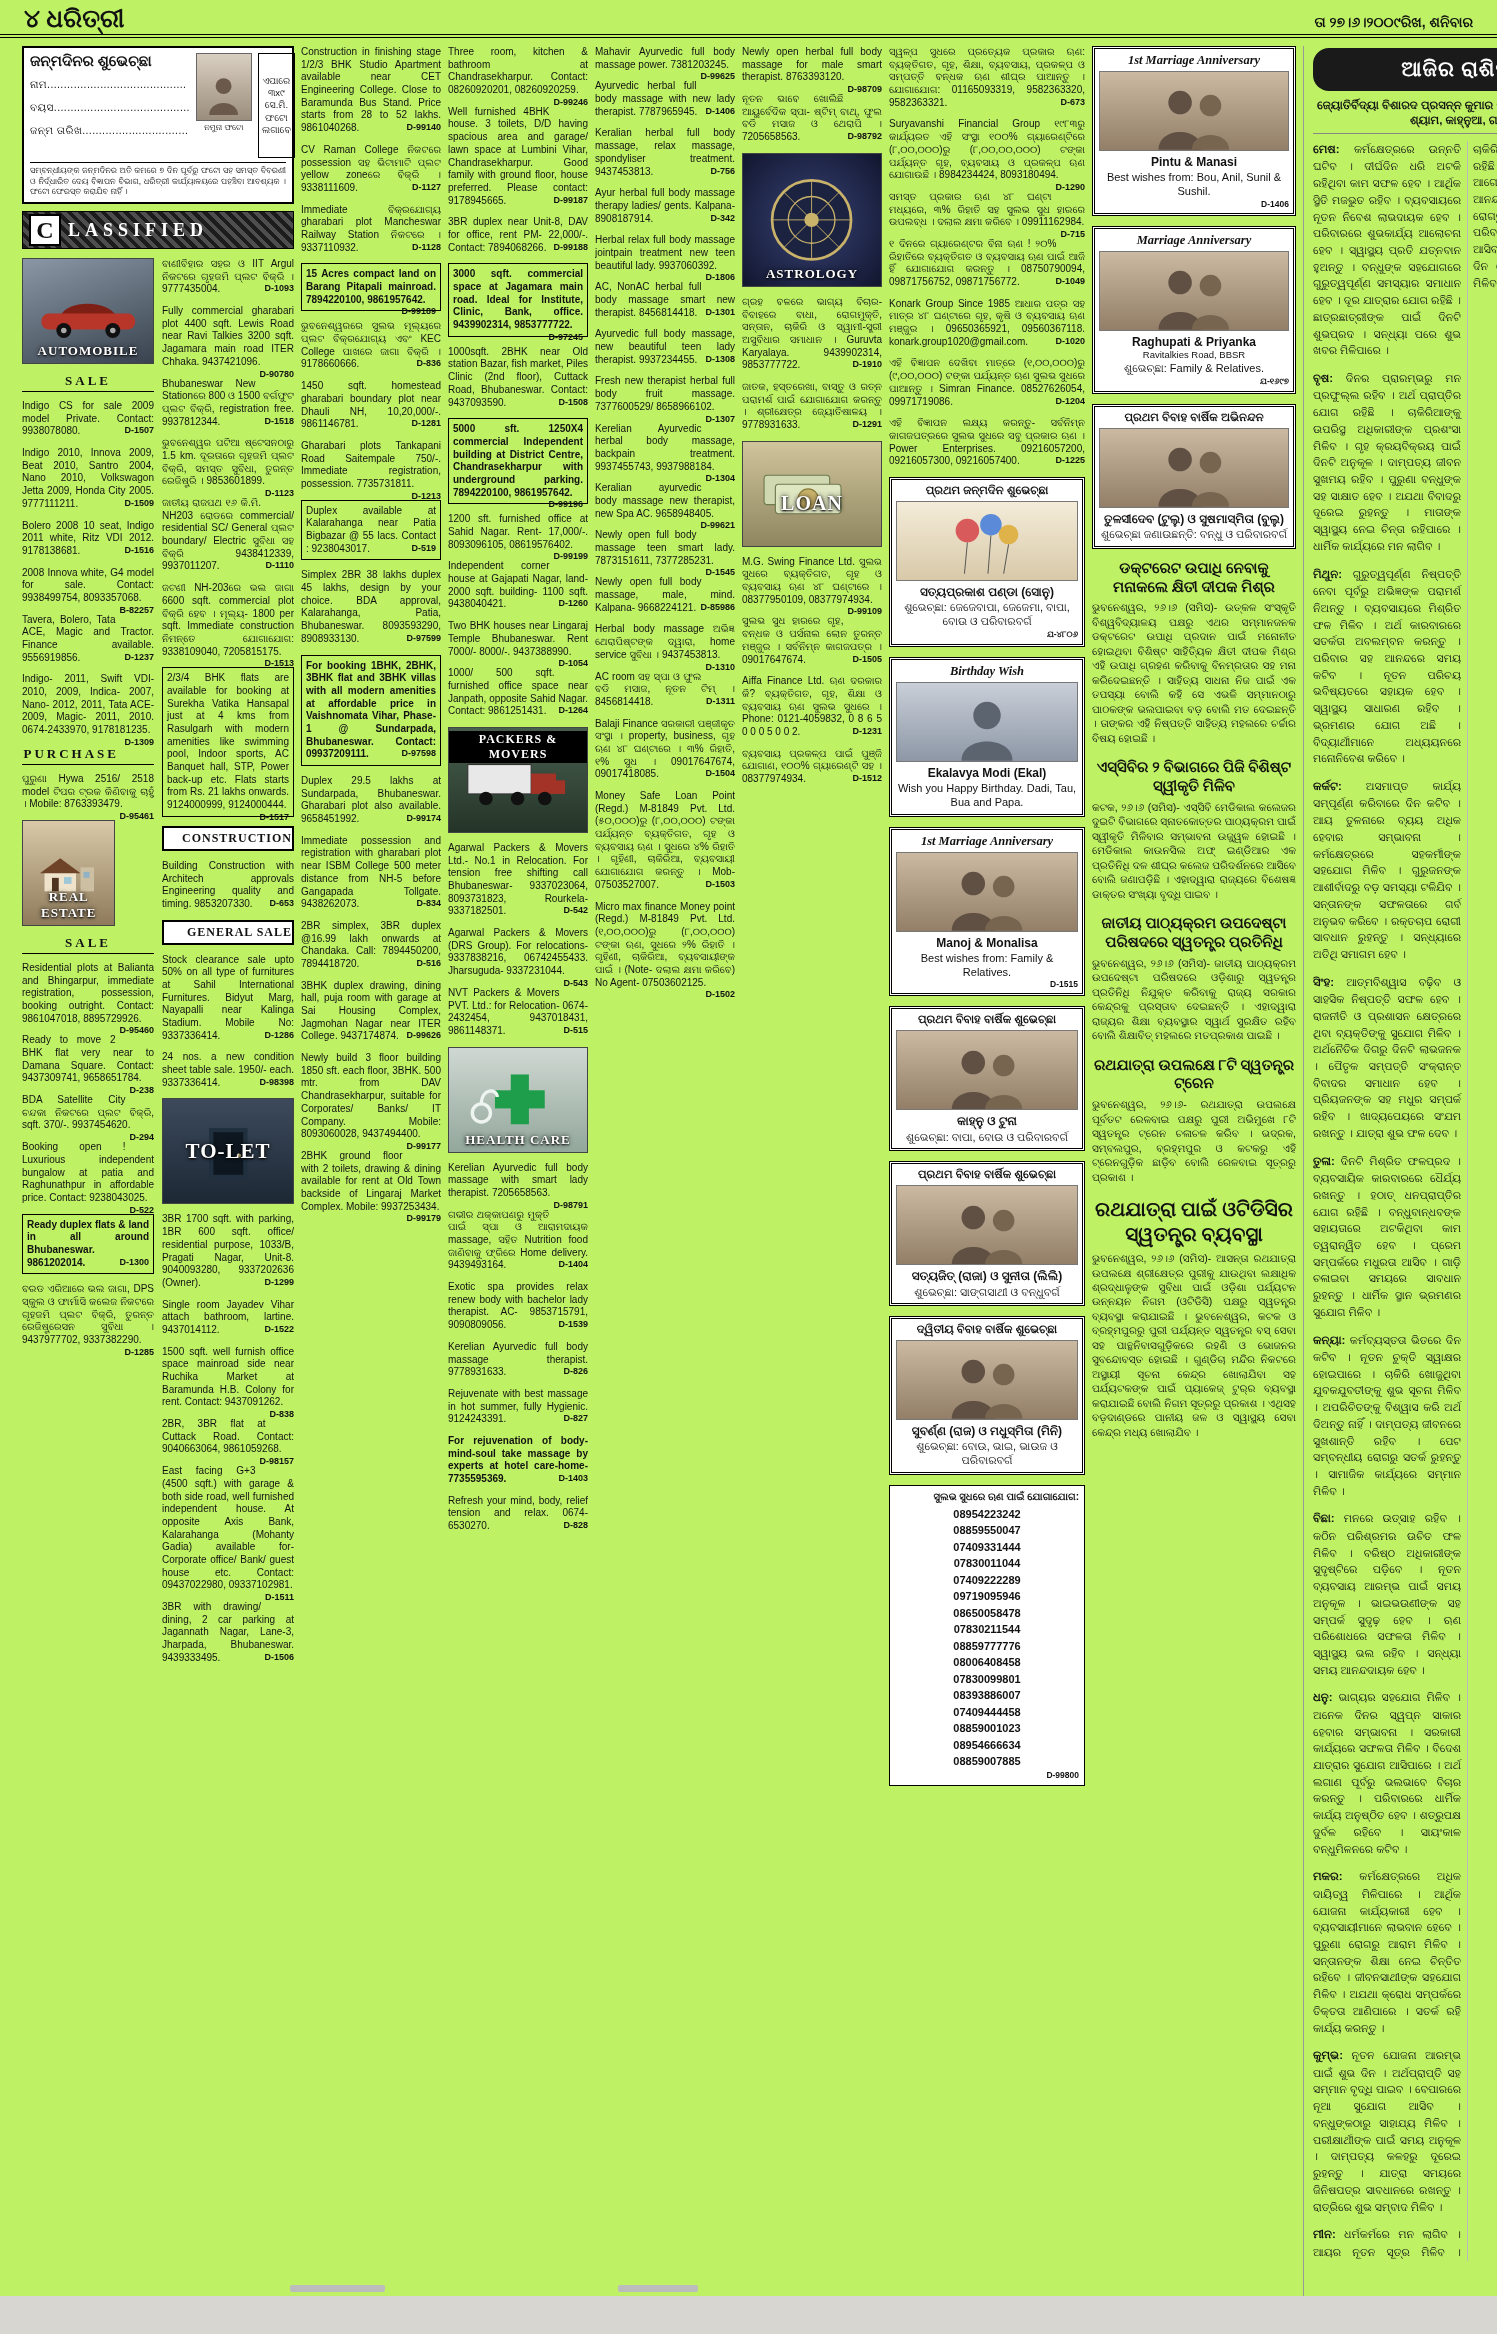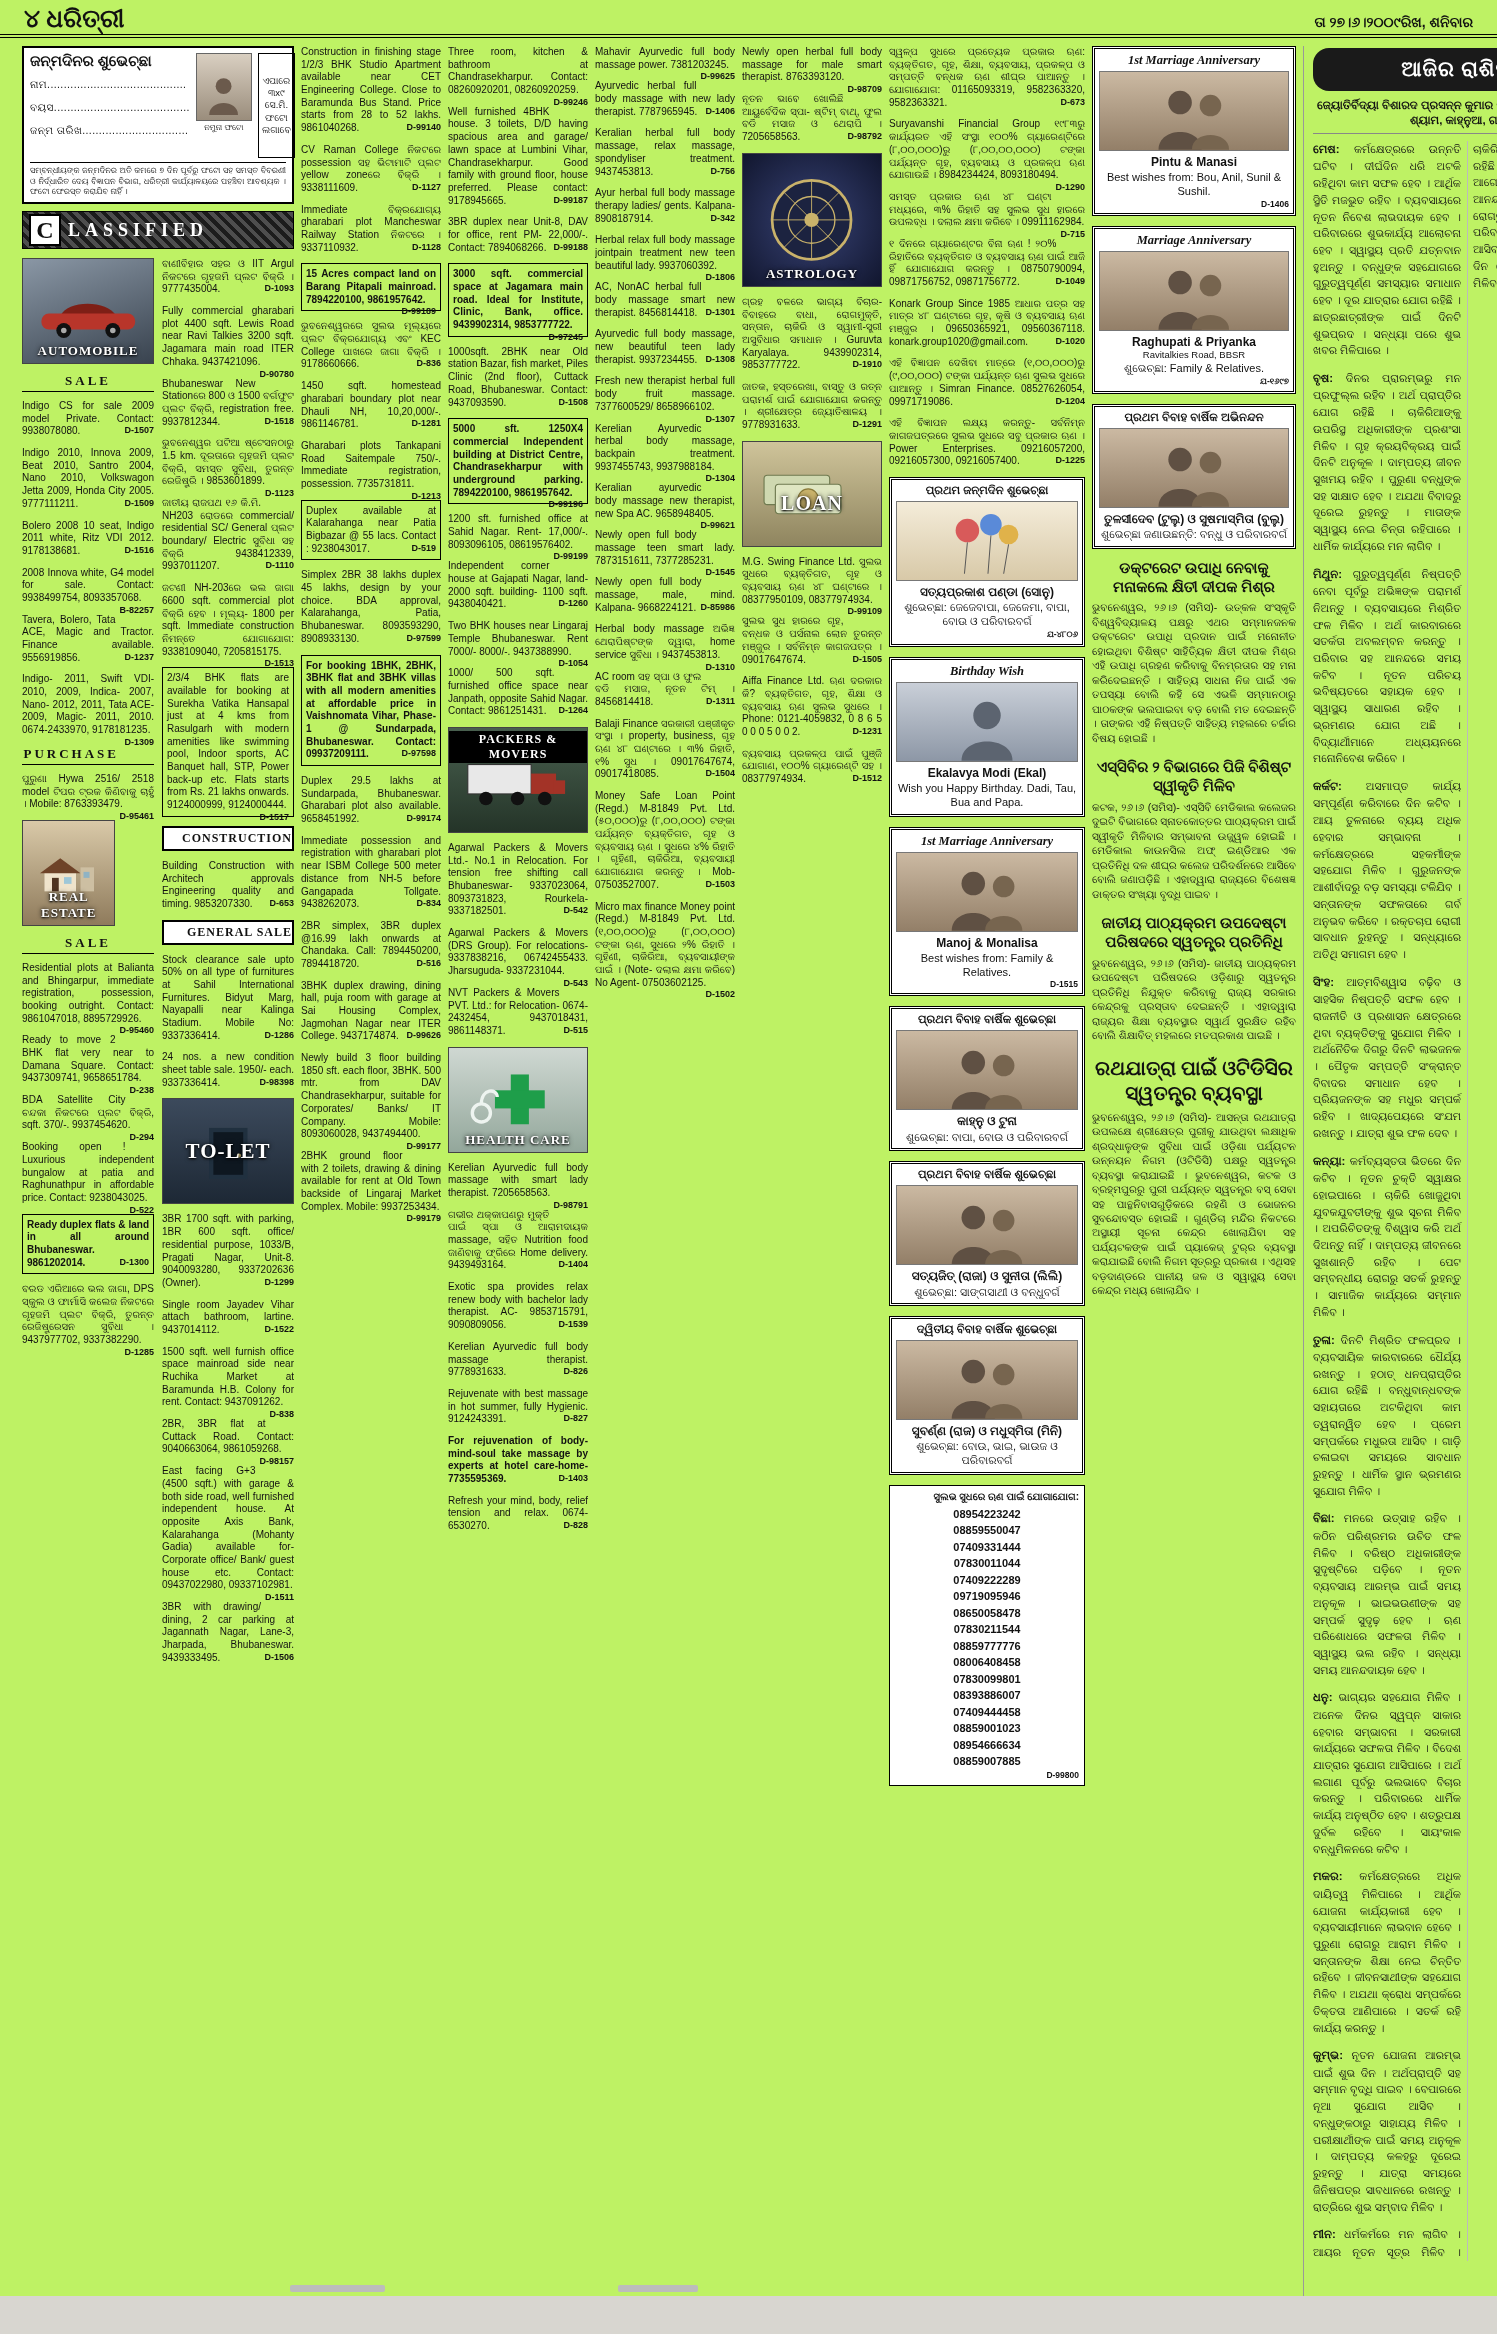--- a/index.html
+++ b/index.html
@@ -467,37 +467,41 @@
           <div class="nb">ଭୁବନେଶ୍ୱର, ୨୬।୬ (ସମିସ)- ଉତ୍କଳ ସଂସ୍କୃତି ବିଶ୍ୱବିଦ୍ୟାଳୟ ପକ୍ଷରୁ ଏଥର ସମ୍ମାନଜନକ ଡକ୍ଟରେଟ ଉପାଧି ପ୍ରଦାନ ପାଇଁ ମନୋନୀତ ହୋଇଥିବା ବିଶିଷ୍ଟ ସାହିତ୍ୟିକ କ୍ଷିତୀ ଦୀପକ ମିଶ୍ର ଏହି ଉପାଧି ଗ୍ରହଣ କରିବାକୁ ବିନମ୍ରତାର ସହ ମନା କରିଦେଇଛନ୍ତି । ସାହିତ୍ୟ ସାଧନା ନିଜ ପାଇଁ ଏକ ତପସ୍ୟା ବୋଲି କହି ସେ ଏଭଳି ସମ୍ମାନଠାରୁ ପାଠକଙ୍କ ଭଲପାଇବା ବଡ଼ ବୋଲି ମତ ଦେଇଛନ୍ତି । ତାଙ୍କର ଏହି ନିଷ୍ପତ୍ତି ସାହିତ୍ୟ ମହଲରେ ଚର୍ଚ୍ଚାର ବିଷୟ ହୋଇଛି ।</div>
         </div>
         <div class="news">
           <h3>ଏସ୍‌ସିବିର ୨ ବିଭାଗରେ ପିଜି ବିଶିଷ୍ଟ ସ୍ୱୀକୃତି ମିଳିବ</h3>
           <div class="nb">କଟକ, ୨୬।୬ (ସମିସ)- ଏସ୍‌ସିବି ମେଡିକାଲ କଲେଜର ଦୁଇଟି ବିଭାଗରେ ସ୍ନାତକୋତ୍ତର ପାଠ୍ୟକ୍ରମ ପାଇଁ ସ୍ୱୀକୃତି ମିଳିବାର ସମ୍ଭାବନା ଉଜ୍ଜ୍ୱଳ ହୋଇଛି । ମେଡିକାଲ କାଉନସିଲ ଅଫ୍ ଇଣ୍ଡିଆର ଏକ ପ୍ରତିନିଧି ଦଳ ଶୀଘ୍ର କଲେଜ ପରିଦର୍ଶନରେ ଆସିବେ ବୋଲି ଜଣାପଡ଼ିଛି । ଏହାଦ୍ୱାରା ରାଜ୍ୟରେ ବିଶେଷଜ୍ଞ ଡାକ୍ତର ସଂଖ୍ୟା ବୃଦ୍ଧି ପାଇବ ।</div>
         </div>
         <div class="news">
           <h3>ଜାତୀୟ ପାଠ୍ୟକ୍ରମ ଉପଦେଷ୍ଟା ପରିଷଦରେ ସ୍ୱତନ୍ତ୍ର ପ୍ରତିନିଧି</h3>
           <div class="nb">ଭୁବନେଶ୍ୱର, ୨୬।୬ (ସମିସ)- ଜାତୀୟ ପାଠ୍ୟକ୍ରମ ଉପଦେଷ୍ଟା ପରିଷଦରେ ଓଡ଼ିଶାରୁ ସ୍ୱତନ୍ତ୍ର ପ୍ରତିନିଧି ନିଯୁକ୍ତ କରିବାକୁ ରାଜ୍ୟ ସରକାର କେନ୍ଦ୍ରକୁ ପ୍ରସ୍ତାବ ଦେଇଛନ୍ତି । ଏହାଦ୍ୱାରା ରାଜ୍ୟର ଶିକ୍ଷା ବ୍ୟବସ୍ଥାର ସ୍ୱାର୍ଥ ସୁରକ୍ଷିତ ରହିବ ବୋଲି ଶିକ୍ଷାବିତ୍ ମହଲରେ ମତପ୍ରକାଶ ପାଇଛି ।</div>
         </div>
+        <div class="news">
+          <h3>ରଥଯାତ୍ରା ଉପଲକ୍ଷେ ୮ଟି ସ୍ୱତନ୍ତ୍ର ଟ୍ରେନ</h3>
+          <div class="nb">ଭୁବନେଶ୍ୱର, ୨୬।୬- ରଥଯାତ୍ରା ଉପଲକ୍ଷେ ପୂର୍ବତଟ ରେଳବାଇ ପକ୍ଷରୁ ପୁରୀ ଅଭିମୁଖେ ୮ଟି ସ୍ୱତନ୍ତ୍ର ଟ୍ରେନ ଚଳାଚଳ କରିବ । ଭଦ୍ରକ, ସମ୍ବଲପୁର, ବ୍ରହ୍ମପୁର ଓ କଟକରୁ ଏହି ଟ୍ରେନଗୁଡ଼ିକ ଛାଡ଼ିବ ବୋଲି ରେଳବାଇ ସୂତ୍ରରୁ ପ୍ରକାଶ ।</div>
+        </div>
         <div class="news big">
           <h3>ରଥଯାତ୍ରା ପାଇଁ ଓଟିଡିସିର ସ୍ୱତନ୍ତ୍ର ବ୍ୟବସ୍ଥା</h3>
           <div class="nb">ଭୁବନେଶ୍ୱର, ୨୬।୬ (ସମିସ)- ଆସନ୍ତା ରଥଯାତ୍ରା ଉପଲକ୍ଷେ ଶ୍ରୀକ୍ଷେତ୍ର ପୁରୀକୁ ଯାଉଥିବା ଲକ୍ଷାଧିକ ଶ୍ରଦ୍ଧାଳୁଙ୍କ ସୁବିଧା ପାଇଁ ଓଡ଼ିଶା ପର୍ଯ୍ୟଟନ ଉନ୍ନୟନ ନିଗମ (ଓଟିଡିସି) ପକ୍ଷରୁ ସ୍ୱତନ୍ତ୍ର ବ୍ୟବସ୍ଥା କରାଯାଇଛି । ଭୁବନେଶ୍ୱର, କଟକ ଓ ବ୍ରହ୍ମପୁରରୁ ପୁରୀ ପର୍ଯ୍ୟନ୍ତ ସ୍ୱତନ୍ତ୍ର ବସ୍ ସେବା ସହ ପାନ୍ଥନିବାସଗୁଡ଼ିକରେ ରହଣି ଓ ଭୋଜନର ସୁବନ୍ଦୋବସ୍ତ ହୋଇଛି । ଗୁଣ୍ଡିଚା ମନ୍ଦିର ନିକଟରେ ଅସ୍ଥାୟୀ ସୂଚନା କେନ୍ଦ୍ର ଖୋଲାଯିବା ସହ ପର୍ଯ୍ୟଟକଙ୍କ ପାଇଁ ପ୍ୟାକେଜ୍ ଟୁର୍‌ର ବ୍ୟବସ୍ଥା କରାଯାଇଛି ବୋଲି ନିଗମ ସୂତ୍ରରୁ ପ୍ରକାଶ । ଏଥିସହ ବଡ଼ଦାଣ୍ଡରେ ପାନୀୟ ଜଳ ଓ ସ୍ୱାସ୍ଥ୍ୟ ସେବା କେନ୍ଦ୍ର ମଧ୍ୟ ଖୋଲାଯିବ ।</div>
         </div>
       </div>
 
     <aside class="horo">
       <div class="horo-title">ଆଜିର ରାଶିଫଳ</div>
       <div class="horo-credit">ଜ୍ୟୋତିର୍ବିଦ୍ୟା ବିଶାରଦ ପ୍ରସନ୍ନ କୁମାର ମହାପାତ୍ର, ମଙ୍ଗଳାଯାତ୍ରୀ ଶ୍ୟାମ, କାହ୍ନୁଆ, ଗଞ୍ଜାମ</div>
       <div class="horo-body" id="horo-body">
           <p class="hsign"><b>ମେଷ:</b> <span>କର୍ମକ୍ଷେତ୍ରରେ ଉନ୍ନତି ଘଟିବ । ଦୀର୍ଘଦିନ ଧରି ଅଟକି ରହିଥିବା କାମ ସଫଳ ହେବ । ଆର୍ଥିକ ସ୍ଥିତି ମଜଭୁତ ରହିବ । ବ୍ୟବସାୟରେ ନୂତନ ନିବେଶ ଲାଭଦାୟକ ହେବ । ପରିବାରରେ ଶୁଭକାର୍ଯ୍ୟ ଆଲୋଚନା ହେବ । ସ୍ୱାସ୍ଥ୍ୟ ପ୍ରତି ଯତ୍ନବାନ ହୁଅନ୍ତୁ । ବନ୍ଧୁଙ୍କ ସହଯୋଗରେ ଗୁରୁତ୍ୱପୂର୍ଣ୍ଣ ସମସ୍ୟାର ସମାଧାନ ହେବ । ଦୂର ଯାତ୍ରାର ଯୋଗ ରହିଛି । ଛାତ୍ରଛାତ୍ରୀଙ୍କ ପାଇଁ ଦିନଟି ଶୁଭପ୍ରଦ । ସନ୍ଧ୍ୟା ପରେ ଶୁଭ ଖବର ମିଳିପାରେ ।</span></p>
           <p class="hsign"><b>ବୃଷ:</b> <span>ଦିନର ପ୍ରାରମ୍ଭରୁ ମନ ପ୍ରଫୁଲ୍ଲ ରହିବ । ଅର୍ଥ ପ୍ରାପ୍ତିର ଯୋଗ ରହିଛି । ଚାକିରିଆଙ୍କୁ ଉପରିସ୍ଥ ଅଧିକାରୀଙ୍କ ପ୍ରଶଂସା ମିଳିବ । ଗୃହ କ୍ରୟବିକ୍ରୟ ପାଇଁ ଦିନଟି ଅନୁକୂଳ । ଦାମ୍ପତ୍ୟ ଜୀବନ ସୁଖମୟ ରହିବ । ପୁରୁଣା ବନ୍ଧୁଙ୍କ ସହ ସାକ୍ଷାତ ହେବ । ଅଯଥା ବିବାଦରୁ ଦୂରେଇ ରୁହନ୍ତୁ । ମାତାଙ୍କ ସ୍ୱାସ୍ଥ୍ୟ ନେଇ ଚିନ୍ତା ରହିପାରେ । ଧାର୍ମିକ କାର୍ଯ୍ୟରେ ମନ ଲାଗିବ ।</span></p>
           <p class="hsign"><b>ମିଥୁନ:</b> <span>ଗୁରୁତ୍ୱପୂର୍ଣ୍ଣ ନିଷ୍ପତ୍ତି ନେବା ପୂର୍ବରୁ ଅଭିଜ୍ଞଙ୍କ ପରାମର୍ଶ ନିଅନ୍ତୁ । ବ୍ୟବସାୟରେ ମିଶ୍ରିତ ଫଳ ମିଳିବ । ଅର୍ଥ କାରବାରରେ ସତର୍କତା ଅବଲମ୍ବନ କରନ୍ତୁ । ପରିବାର ସହ ଆନନ୍ଦରେ ସମୟ କଟିବ । ନୂତନ ପରିଚୟ ଭବିଷ୍ୟତରେ ସହାୟକ ହେବ । ସ୍ୱାସ୍ଥ୍ୟ ସାଧାରଣ ରହିବ । ଭ୍ରମଣର ଯୋଗ ଅଛି । ବିଦ୍ୟାର୍ଥୀମାନେ ଅଧ୍ୟୟନରେ ମନୋନିବେଶ କରିବେ ।</span></p>
           <p class="hsign"><b>କର୍କଟ:</b> <span>ଅସମାପ୍ତ କାର୍ଯ୍ୟ ସମ୍ପୂର୍ଣ୍ଣ କରିବାରେ ଦିନ କଟିବ । ଆୟ ତୁଳନାରେ ବ୍ୟୟ ଅଧିକ ହେବାର ସମ୍ଭାବନା । କର୍ମକ୍ଷେତ୍ରରେ ସହକର୍ମୀଙ୍କ ସହଯୋଗ ମିଳିବ । ଗୁରୁଜନଙ୍କ ଆଶୀର୍ବାଦରୁ ବଡ଼ ସମସ୍ୟା ଟଳିଯିବ । ସନ୍ତାନଙ୍କ ସଫଳତାରେ ଗର୍ବ ଅନୁଭବ କରିବେ । ରକ୍ତଚାପ ରୋଗୀ ସାବଧାନ ରୁହନ୍ତୁ । ସନ୍ଧ୍ୟାରେ ଅତିଥି ସମାଗମ ହେବ ।</span></p>
           <p class="hsign"><b>ସିଂହ:</b> <span>ଆତ୍ମବିଶ୍ୱାସ ବଢ଼ିବ ଓ ସାହସିକ ନିଷ୍ପତ୍ତି ସଫଳ ହେବ । ରାଜନୀତି ଓ ପ୍ରଶାସନ କ୍ଷେତ୍ରରେ ଥିବା ବ୍ୟକ୍ତିଙ୍କୁ ସୁଯୋଗ ମିଳିବ । ଅର୍ଥନୈତିକ ଦିଗରୁ ଦିନଟି ଲାଭଜନକ । ପୈତୃକ ସମ୍ପତ୍ତି ସଂକ୍ରାନ୍ତ ବିବାଦର ସମାଧାନ ହେବ । ପ୍ରିୟଜନଙ୍କ ସହ ମଧୁର ସମ୍ପର୍କ ରହିବ । ଖାଦ୍ୟପେୟରେ ସଂଯମ ରଖନ୍ତୁ । ଯାତ୍ରା ଶୁଭ ଫଳ ଦେବ ।</span></p>
+          <p class="hsign"><b>ତୁଳା:</b> <span>ଦିନଟି ମିଶ୍ରିତ ଫଳପ୍ରଦ । ବ୍ୟବସାୟିକ କାରବାରରେ ଧୈର୍ଯ୍ୟ ରଖନ୍ତୁ । ହଠାତ୍ ଧନପ୍ରାପ୍ତିର ଯୋଗ ରହିଛି । ବନ୍ଧୁବାନ୍ଧବଙ୍କ ସହାୟତାରେ ଅଟକିଥିବା କାମ ତ୍ୱରାନ୍ୱିତ ହେବ । ପ୍ରେମ ସମ୍ପର୍କରେ ମଧୁରତା ଆସିବ । ଗାଡ଼ି ଚଳାଇବା ସମୟରେ ସାବଧାନ ରୁହନ୍ତୁ । ଧାର୍ମିକ ସ୍ଥାନ ଭ୍ରମଣର ସୁଯୋଗ ମିଳିବ ।</span></p>
           <p class="hsign"><b>କନ୍ୟା:</b> <span>କର୍ମବ୍ୟସ୍ତତା ଭିତରେ ଦିନ କଟିବ । ନୂତନ ଚୁକ୍ତି ସ୍ୱାକ୍ଷର ହୋଇପାରେ । ଚାକିରି ଖୋଜୁଥିବା ଯୁବକଯୁବତୀଙ୍କୁ ଶୁଭ ସୂଚନା ମିଳିବ । ଅପରିଚିତଙ୍କୁ ବିଶ୍ୱାସ କରି ଅର୍ଥ ଦିଅନ୍ତୁ ନାହିଁ । ଦାମ୍ପତ୍ୟ ଜୀବନରେ ସୁଖଶାନ୍ତି ରହିବ । ପେଟ ସମ୍ବନ୍ଧୀୟ ରୋଗରୁ ସତର୍କ ରୁହନ୍ତୁ । ସାମାଜିକ କାର୍ଯ୍ୟରେ ସମ୍ମାନ ମିଳିବ ।</span></p>
-          <p class="hsign"><b>ତୁଳା:</b> <span>ଦିନଟି ମିଶ୍ରିତ ଫଳପ୍ରଦ । ବ୍ୟବସାୟିକ କାରବାରରେ ଧୈର୍ଯ୍ୟ ରଖନ୍ତୁ । ହଠାତ୍ ଧନପ୍ରାପ୍ତିର ଯୋଗ ରହିଛି । ବନ୍ଧୁବାନ୍ଧବଙ୍କ ସହାୟତାରେ ଅଟକିଥିବା କାମ ତ୍ୱରାନ୍ୱିତ ହେବ । ପ୍ରେମ ସମ୍ପର୍କରେ ମଧୁରତା ଆସିବ । ଗାଡ଼ି ଚଳାଇବା ସମୟରେ ସାବଧାନ ରୁହନ୍ତୁ । ଧାର୍ମିକ ସ୍ଥାନ ଭ୍ରମଣର ସୁଯୋଗ ମିଳିବ ।</span></p>
           <p class="hsign"><b>ବିଛା:</b> <span>ମନରେ ଉତ୍ସାହ ରହିବ । କଠିନ ପରିଶ୍ରମର ଉଚିତ ଫଳ ମିଳିବ । ବରିଷ୍ଠ ଅଧିକାରୀଙ୍କ ସୁଦୃଷ୍ଟିରେ ପଡ଼ିବେ । ନୂତନ ବ୍ୟବସାୟ ଆରମ୍ଭ ପାଇଁ ସମୟ ଅନୁକୂଳ । ଭାଇଭଉଣୀଙ୍କ ସହ ସମ୍ପର୍କ ସୁଦୃଢ଼ ହେବ । ଋଣ ପରିଶୋଧରେ ସଫଳତା ମିଳିବ । ସ୍ୱାସ୍ଥ୍ୟ ଭଲ ରହିବ । ସନ୍ଧ୍ୟା ସମୟ ଆନନ୍ଦଦାୟକ ହେବ ।</span></p>
           <p class="hsign"><b>ଧନୁ:</b> <span>ଭାଗ୍ୟର ସହଯୋଗ ମିଳିବ । ଅନେକ ଦିନର ସ୍ୱପ୍ନ ସାକାର ହେବାର ସମ୍ଭାବନା । ସରକାରୀ କାର୍ଯ୍ୟରେ ସଫଳତା ମିଳିବ । ବିଦେଶ ଯାତ୍ରାର ସୁଯୋଗ ଆସିପାରେ । ଅର୍ଥ ଲଗାଣ ପୂର୍ବରୁ ଭଲଭାବେ ବିଚାର କରନ୍ତୁ । ପରିବାରରେ ଧାର୍ମିକ କାର୍ଯ୍ୟ ଅନୁଷ୍ଠିତ ହେବ । ଶତ୍ରୁପକ୍ଷ ଦୁର୍ବଳ ରହିବେ । ସାୟଂକାଳ ବନ୍ଧୁମିଳନରେ କଟିବ ।</span></p>
           <p class="hsign"><b>ମକର:</b> <span>କର୍ମକ୍ଷେତ୍ରରେ ଅଧିକ ଦାୟିତ୍ୱ ମିଳିପାରେ । ଆର୍ଥିକ ଯୋଜନା କାର୍ଯ୍ୟକାରୀ ହେବ । ବ୍ୟବସାୟୀମାନେ ଲାଭବାନ ହେବେ । ପୁରୁଣା ରୋଗରୁ ଆରାମ ମିଳିବ । ସନ୍ତାନଙ୍କ ଶିକ୍ଷା ନେଇ ଚିନ୍ତିତ ରହିବେ । ଜୀବନସାଥୀଙ୍କ ସହଯୋଗ ମିଳିବ । ଅଯଥା କ୍ରୋଧ ସମ୍ପର୍କରେ ତିକ୍ତତା ଆଣିପାରେ । ସତର୍କ ରହି କାର୍ଯ୍ୟ କରନ୍ତୁ ।</span></p>
           <p class="hsign"><b>କୁମ୍ଭ:</b> <span>ନୂତନ ଯୋଜନା ଆରମ୍ଭ ପାଇଁ ଶୁଭ ଦିନ । ଅର୍ଥପ୍ରାପ୍ତି ସହ ସମ୍ମାନ ବୃଦ୍ଧି ପାଇବ । ବେପାରରେ ନୂଆ ସୁଯୋଗ ଆସିବ । ବନ୍ଧୁଙ୍କଠାରୁ ସାହାଯ୍ୟ ମିଳିବ । ପରୀକ୍ଷାର୍ଥୀଙ୍କ ପାଇଁ ସମୟ ଅନୁକୂଳ । ଦାମ୍ପତ୍ୟ କଳହରୁ ଦୂରେଇ ରୁହନ୍ତୁ । ଯାତ୍ରା ସମୟରେ ଜିନିଷପତ୍ର ସାବଧାନରେ ରଖନ୍ତୁ । ରାତ୍ରିରେ ଶୁଭ ସମ୍ବାଦ ମିଳିବ ।</span></p>
           <p class="hsign"><b>ମୀନ:</b> <span>ଧର୍ମକର୍ମରେ ମନ ଲାଗିବ । ଆୟର ନୂତନ ସୂତ୍ର ମିଳିବ । ଚାକିରିରେ ପଦୋନ୍ନତିର ସମ୍ଭାବନା ରହିଛି । ଗୃହ ନିର୍ମାଣ କାର୍ଯ୍ୟ ଆଗେଇବ । ସାଙ୍ଗସାଥୀଙ୍କ ସହ ଆନନ୍ଦ ଭ୍ରମଣ ହେବ । ଜଳଜନିତ ରୋଗରୁ ସାବଧାନ ରୁହନ୍ତୁ । ପରିବାରରେ ଶୁଭକାର୍ଯ୍ୟ ପ୍ରସ୍ତାବ ଆସିବ । ମନର ଦ୍ୱନ୍ଦ୍ୱ ଦୂର ହେବ । ଦିନ ଶେଷରେ ଆଶାତୀତ ସଫଳତା ମିଳିବ ।</span></p>
         </div>
     </aside>
 
   </main>
 

